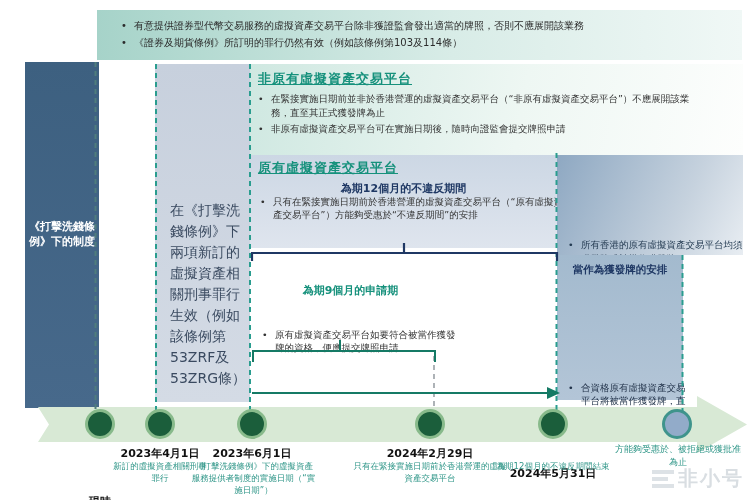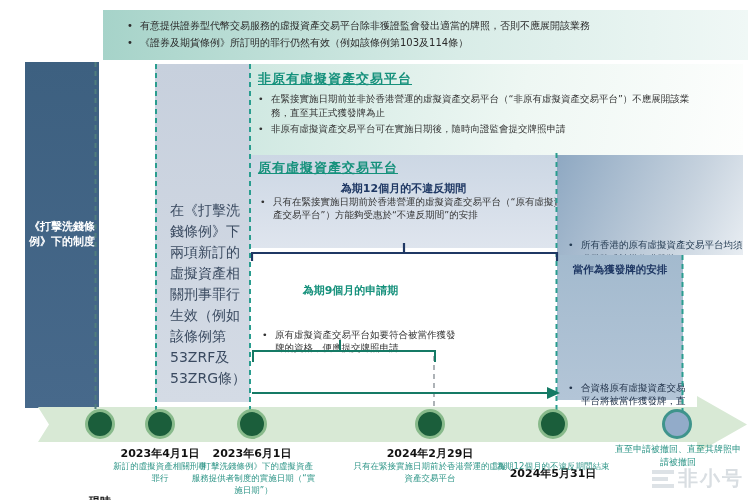--- a/index.html
+++ b/index.html
@@ -24,21 +24,21 @@
     color:#fff; font-weight:bold; font-size:11px; line-height:1.35;
     display:flex; align-items:center; justify-content:center; text-align:center;
     padding:3px;
   }
 
   
   .top-band {
     left:97px; top:10px; width:645px; height:50px;
     background:linear-gradient(90deg,#a6d3c9,#d8ece7 55%,#f0f8f6);
     display:flex; flex-direction:column; justify-content:center;
-    padding:0 10px 0 22px; box-sizing:border-box;margin-left:6px;
+    padding:0 10px 0 22px; box-sizing:border-box;
   }
   .top-band .bli { font-size:10px; line-height:1.55; color:#2b2b2b; }
 
   
   .amlo-col {
     left:155px; top:64px; width:95px; height:338px;
     background:linear-gradient(180deg,#c7d0dd,#d4dbe5);
     box-sizing:border-box;
   }
   .amlo-col-text {
@@ -194,21 +194,21 @@
 
   <div class="mdate" style="left:192px; top:446px; width:120px;">2023年6月1日</div>
   <div class="mnote" style="left:190px; top:461px; width:127px;">《打擊洗錢條例》下的虛擬資產服務提供者制度的實施日期（“實施日期”）</div>
 
   <div class="mdate" style="left:355px; top:446px; width:150px;">2024年2月29日</div>
   <div class="mnote" style="left:352px; top:461px; width:156px;">只有在緊接實施日期前於香港營運的虛擬資產交易平台</div>
 
   <div class="mdate" style="left:493px; top:466px; width:120px;">2024年5月31日</div>
   <div class="mnote" style="left:496px; top:461px; width:114px;">為期12個月的不違反期間結束</div>
 
-  <div class="mnote blue-note" style="left:615px; top:443px; width:126px;">直至申請被撤回、直至其牌照申請被撤回</div>
+  <div class="mnote blue-note" style="left:615px; top:443px; width:126px;">方能夠受惠於、被拒絕或獲批准為止</div>
 
   <div class="abs watermark">
     <span class="wm-icon">
         <span></span>
         <span></span>
         <span></span>
       </span>
     <span>非小号</span>
   </div>
 

